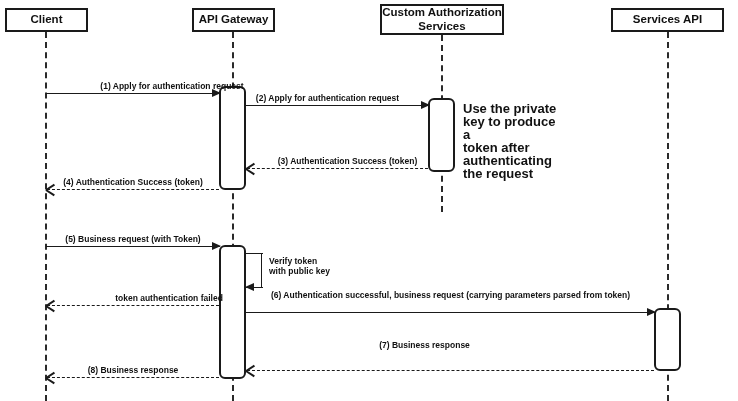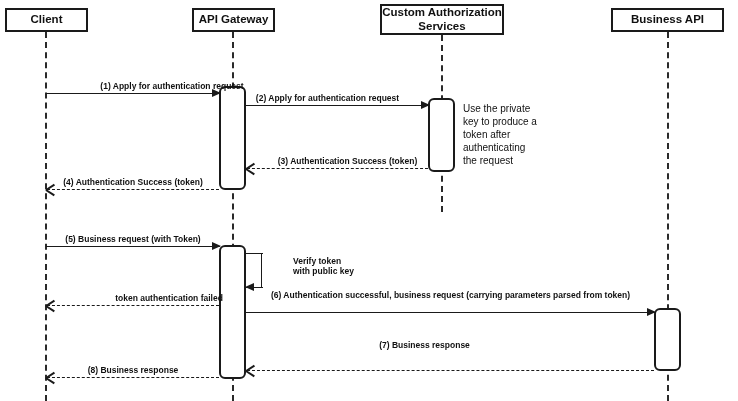--- a/index.html
+++ b/index.html
@@ -10,21 +10,21 @@
              font-weight:bold;font-size:11.5px;line-height:1.15;z-index:5;}
   .lifeline{position:absolute;width:0;border-left:2px dashed #2a2a2a;z-index:1;}
   .activation{position:absolute;box-sizing:border-box;background:#fff;border:2px solid #1a1a1a;
               border-radius:6px;z-index:3;}
   .msg-line{position:absolute;height:0;border-top:1.6px solid #1a1a1a;z-index:4;}
   .msg-line.dashed{border-top-style:dashed;}
   .vseg{position:absolute;width:0;border-left:1.6px solid #1a1a1a;z-index:4;}
   .msg-label{position:absolute;font-size:8.5px;font-weight:bold;white-space:nowrap;
              text-align:center;z-index:6;color:#111;}
   .msg-label.wrap{white-space:pre-line;text-align:left;}
-  .note-text{position:absolute;font-size:10px;font-weight:normal;line-height:13px;
+  .note-text{position:absolute;font-size:13px;font-weight:bold;line-height:13px;
              white-space:pre-line;z-index:6;color:#111;}
   .ah-solid-right{position:absolute;right:-1px;top:-5px;width:0;height:0;
                   border-top:4px solid transparent;border-bottom:4px solid transparent;
                   border-left:9px solid #1a1a1a;}
   .ah-solid-left{position:absolute;left:-1px;top:-5px;width:0;height:0;
                  border-top:4px solid transparent;border-bottom:4px solid transparent;
                  border-right:9px solid #1a1a1a;}
   .ah-open-left{position:absolute;left:-1px;top:-1px;width:11px;height:0;}
   .ah-open-left::before{content:"";position:absolute;left:0;top:0;width:10px;height:1.8px;
                         background:#1a1a1a;transform:rotate(33deg);transform-origin:0 50%;}
@@ -32,21 +32,21 @@
                        background:#1a1a1a;transform:rotate(-33deg);transform-origin:0 50%;}
 </style>
 </head>
 <body>
 
 <div class="diagram">
 
   <div class="actor-box" style="left:5px;top:8px;width:83px;height:24px;">Client</div>
   <div class="actor-box" style="left:192px;top:8px;width:83px;height:24px;">API Gateway</div>
   <div class="actor-box" style="left:380px;top:4px;width:124px;height:31px;">Custom Authorization Services</div>
-  <div class="actor-box" style="left:611px;top:8px;width:113px;height:24px;">Business API</div>
+  <div class="actor-box" style="left:611px;top:8px;width:113px;height:24px;">Services API</div>
 
   <div class="lifeline" style="left:45px;top:32px;height:369px;"></div>
   <div class="lifeline" style="left:232px;top:32px;height:369px;"></div>
   <div class="lifeline" style="left:441px;top:35px;height:177px;"></div>
   <div class="lifeline" style="left:667px;top:32px;height:369px;"></div>
 
   <div class="activation" style="left:219px;top:86px;width:27px;height:104px;"></div>
   <div class="activation" style="left:428px;top:98px;width:27px;height:74px;"></div>
   <div class="activation" style="left:219px;top:245px;width:27px;height:134px;"></div>
   <div class="activation" style="left:654px;top:308px;width:27px;height:63px;"></div>
@@ -80,21 +80,21 @@
   <div class="msg-label" style="left:46px;top:234px;width:174px;">(5) Business request (with Token)</div>
   <div class="msg-line" style="left:46px;top:246px;width:174px;">
       <span class="ah-solid-right"></span>
     </div>
 
   <div class="msg-line" style="left:246px;top:253px;width:17px;"></div>
   <div class="vseg" style="left:261px;top:253px;height:34px;"></div>
   <div class="msg-line" style="left:246px;top:287px;width:17px;">
       <span class="ah-solid-left"></span>
     </div>
-  <div class="msg-label wrap" style="left:269px;top:256px;width:90px;margin-left:24px;">Verify token
+  <div class="msg-label wrap" style="left:269px;top:256px;width:90px;">Verify token
 with public key</div>
 
   <div class="msg-label" style="left:46px;top:293px;width:174px;padding-left:36px;">token authentication failed</div>
   <div class="msg-line dashed" style="left:47px;top:305px;width:172px;">
       <span class="ah-open-left"></span>
     </div>
 
   <div class="msg-label" style="left:246px;top:290px;width:409px;">(6) Authentication successful, business request (carrying parameters parsed from token)</div>
   <div class="msg-line" style="left:246px;top:312px;width:409px;">
       <span class="ah-solid-right"></span>

